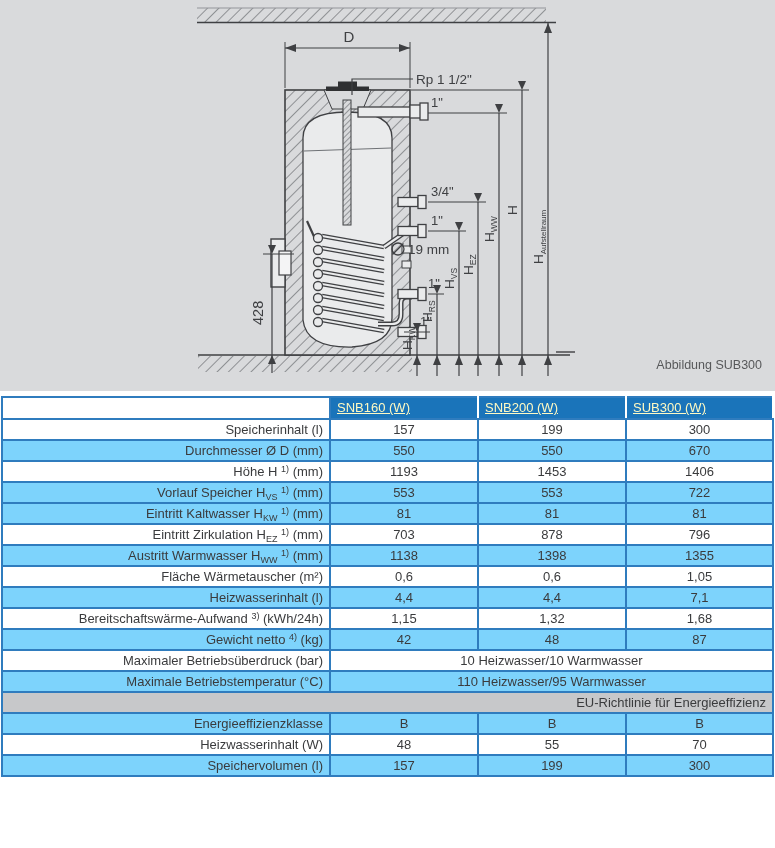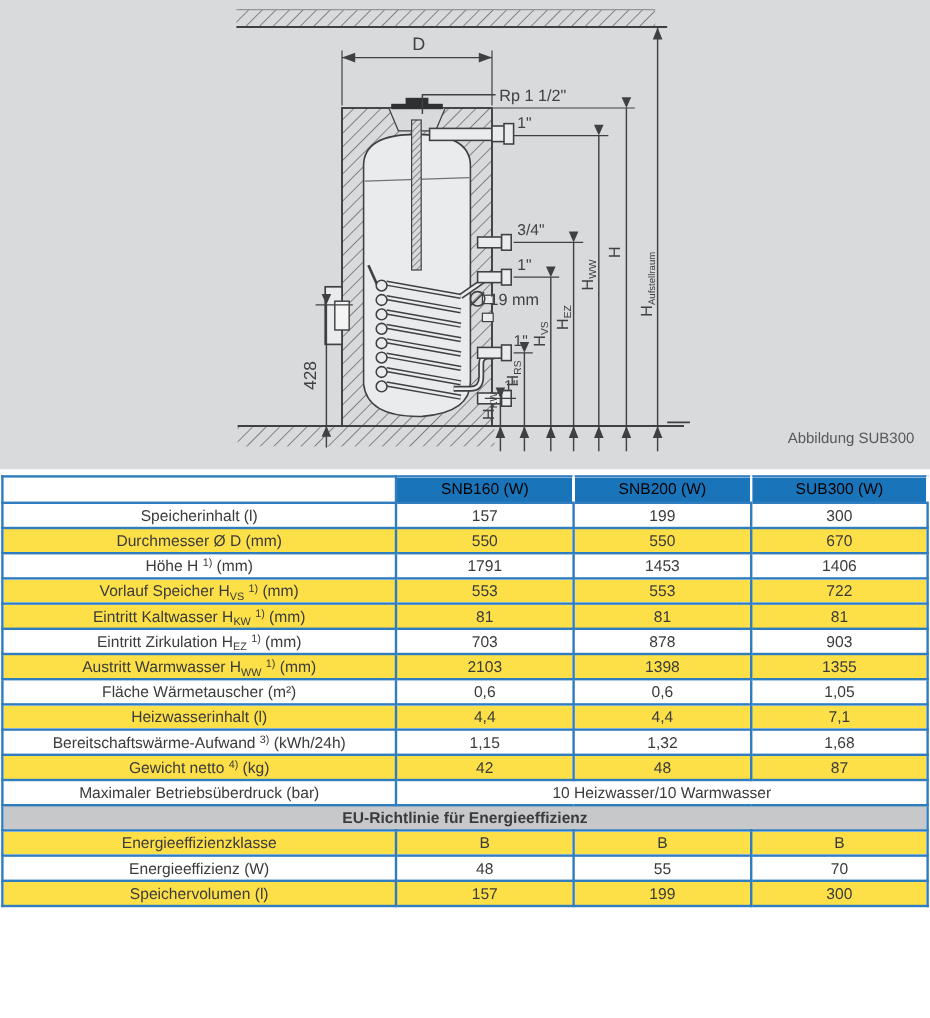--- a/index.html
+++ b/index.html
@@ -5,28 +5,28 @@
   html,body{margin:0;padding:0;background:#ffffff;}
   .page{position:relative;width:775px;height:848px;background:#ffffff;overflow:hidden;
         font-family:"Liberation Sans",sans-serif;}
   .diagram-area{position:absolute;top:0;left:0;width:775px;height:391px;background:#d9dadc;}
   .diagram-area svg{display:block;}
   .table-wrap{position:absolute;top:396px;left:1px;width:773px;}
   table.spec{border-collapse:collapse;width:773px;table-layout:fixed;
              font-size:13px;color:#3a3b3d;}
   table.spec td{border:2px solid #2f7cbe;height:19px;padding:0 6px;line-height:1.05;
                 white-space:nowrap;overflow:hidden;}
-  table.spec td.lbl{text-align:center;}
+  table.spec td.lbl{text-align:right;}
   table.spec td.val{text-align:center;padding:0 2px;}
-  table.spec tr.hdr td{background:#1a74ba;color:#000000;text-align:center;height:20px;}
+  table.spec tr.hdr td{background:#1a74ba;color:#fef9c3;text-align:left;height:20px;text-decoration:underline;}
   table.spec tr.hdr td.colhead{border-left:2px solid #ffffff;border-right:2px solid #ffffff;}
   table.spec tr.hdr td.corner{background:#ffffff;border-right:2px solid #2f7cbe;}
   tr.row-white td{background:#ffffff;}
-  tr.row-blue td{background:#fde047;}
-  tr.row-gray td{background:#c7c8ca;font-weight:bold;}
+  tr.row-blue td{background:#7dd3fc;}
+  tr.row-gray td{background:#c7c8ca;}
   td sup{font-size:9px;line-height:0;vertical-align:baseline;position:relative;top:-4px;}
   td sub{font-size:9px;line-height:0;vertical-align:baseline;position:relative;top:3px;}
 </style>
 </head>
 <body>
 
 <div class="page">
 
   <div class="diagram-area">
     <svg width="775" height="391" viewBox="0 0 775 391" xmlns="http://www.w3.org/2000/svg">
@@ -238,45 +238,45 @@
             <td class="val">300</td>
           </tr>
           <tr class="row-blue">
             <td class="lbl">Durchmesser Ø D (mm)</td>
             <td class="val">550</td>
             <td class="val">550</td>
             <td class="val">670</td>
           </tr>
           <tr class="row-white">
             <td class="lbl">Höhe H <sup>1)</sup> (mm)</td>
-            <td class="val">1791</td>
+            <td class="val">1193</td>
             <td class="val">1453</td>
             <td class="val">1406</td>
           </tr>
           <tr class="row-blue">
             <td class="lbl">Vorlauf Speicher H<sub>VS</sub> <sup>1)</sup> (mm)</td>
             <td class="val">553</td>
             <td class="val">553</td>
             <td class="val">722</td>
           </tr>
           <tr class="row-blue">
             <td class="lbl">Eintritt Kaltwasser H<sub>KW</sub> <sup>1)</sup> (mm)</td>
             <td class="val">81</td>
             <td class="val">81</td>
             <td class="val">81</td>
           </tr>
           <tr class="row-white">
             <td class="lbl">Eintritt Zirkulation H<sub>EZ</sub> <sup>1)</sup> (mm)</td>
             <td class="val">703</td>
             <td class="val">878</td>
-            <td class="val">903</td>
+            <td class="val">796</td>
           </tr>
           <tr class="row-blue">
             <td class="lbl">Austritt Warmwasser H<sub>WW</sub> <sup>1)</sup> (mm)</td>
-            <td class="val">2103</td>
+            <td class="val">1138</td>
             <td class="val">1398</td>
             <td class="val">1355</td>
           </tr>
           <tr class="row-white">
             <td class="lbl">Fläche Wärmetauscher (m²)</td>
             <td class="val">0,6</td>
             <td class="val">0,6</td>
             <td class="val">1,05</td>
           </tr>
           <tr class="row-blue">
@@ -294,31 +294,35 @@
           <tr class="row-blue">
             <td class="lbl">Gewicht netto <sup>4)</sup> (kg)</td>
             <td class="val">42</td>
             <td class="val">48</td>
             <td class="val">87</td>
           </tr>
           <tr class="row-white">
             <td class="lbl">Maximaler Betriebsüberdruck (bar)</td>
             <td class="val" colspan="3">10 Heizwasser/10 Warmwasser</td>
           </tr>
+          <tr class="row-blue">
+            <td class="lbl">Maximale Betriebstemperatur (°C)</td>
+            <td class="val" colspan="3">110 Heizwasser/95 Warmwasser</td>
+          </tr>
           <tr class="row-gray">
             <td class="lbl" colspan="4">EU-Richtlinie für Energieeffizienz</td>
           </tr>
           <tr class="row-blue">
             <td class="lbl">Energieeffizienzklasse</td>
             <td class="val">B</td>
             <td class="val">B</td>
             <td class="val">B</td>
           </tr>
           <tr class="row-white">
-            <td class="lbl">Energieeffizienz (W)</td>
+            <td class="lbl">Heizwasserinhalt (W)</td>
             <td class="val">48</td>
             <td class="val">55</td>
             <td class="val">70</td>
           </tr>
           <tr class="row-blue">
             <td class="lbl">Speichervolumen (l)</td>
             <td class="val">157</td>
             <td class="val">199</td>
             <td class="val">300</td>
           </tr>

